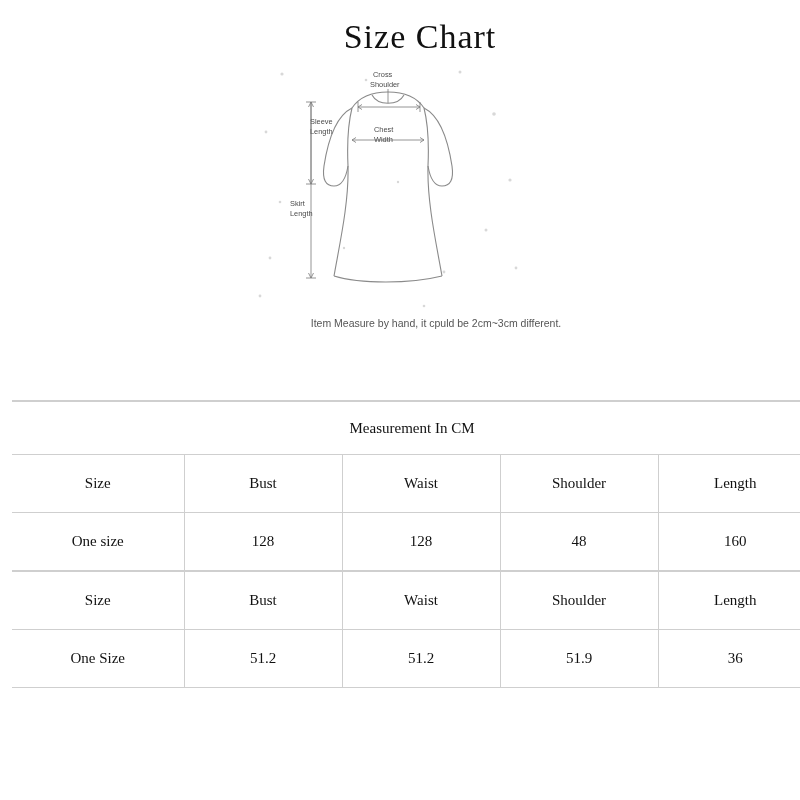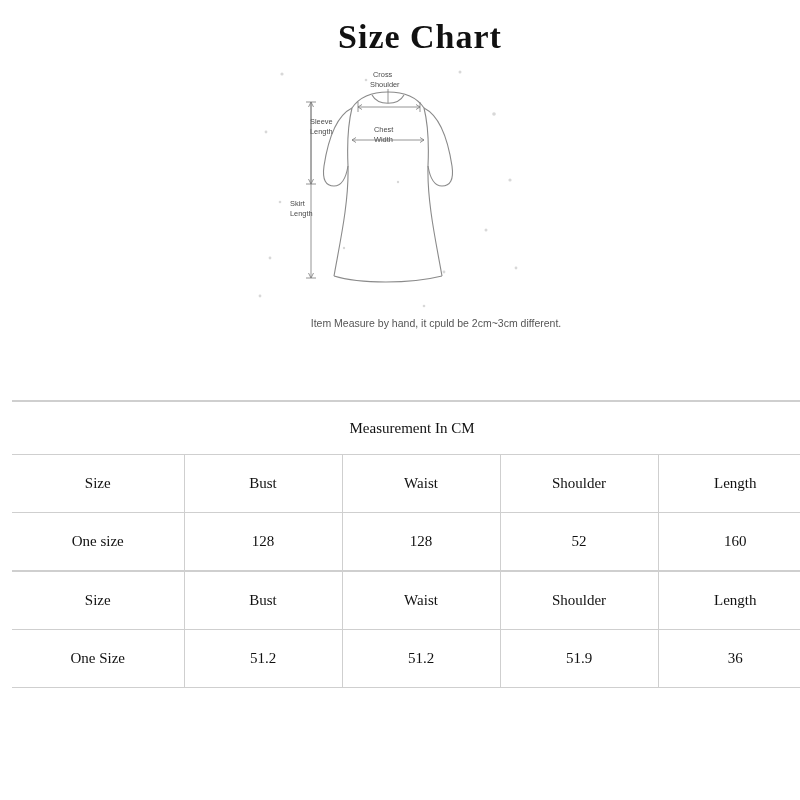--- a/index.html
+++ b/index.html
@@ -23,21 +23,21 @@
   }
 
   
   .title {
     text-align: center;
     font-family: "Liberation Serif", serif;
     font-size: 34px;
     letter-spacing: 1px;
     color: #111111;
     padding-top: 18px;
-    font-weight: 700;
+    font-weight: 400;
     padding-left: 40px;
   }
 
   
   .illustration-wrap {
     position: relative;
     width: 644px;
     height: 280px;
     margin-top: 6px;
   }
@@ -228,21 +228,21 @@
           <td>Size</td>
           <td>Bust</td>
           <td>Waist</td>
           <td>Shoulder</td>
           <td>Length</td>
         </tr>
         <tr class="row-data">
           <td>One size</td>
           <td>128</td>
           <td>128</td>
-          <td>52</td>
+          <td>48</td>
           <td>160</td>
         </tr>
       </tbody>
     </table>
 
     <table class="size-table">
       <colgroup>
         <col class="col-size">
           <col class="col-bust">
           <col class="col-waist">

